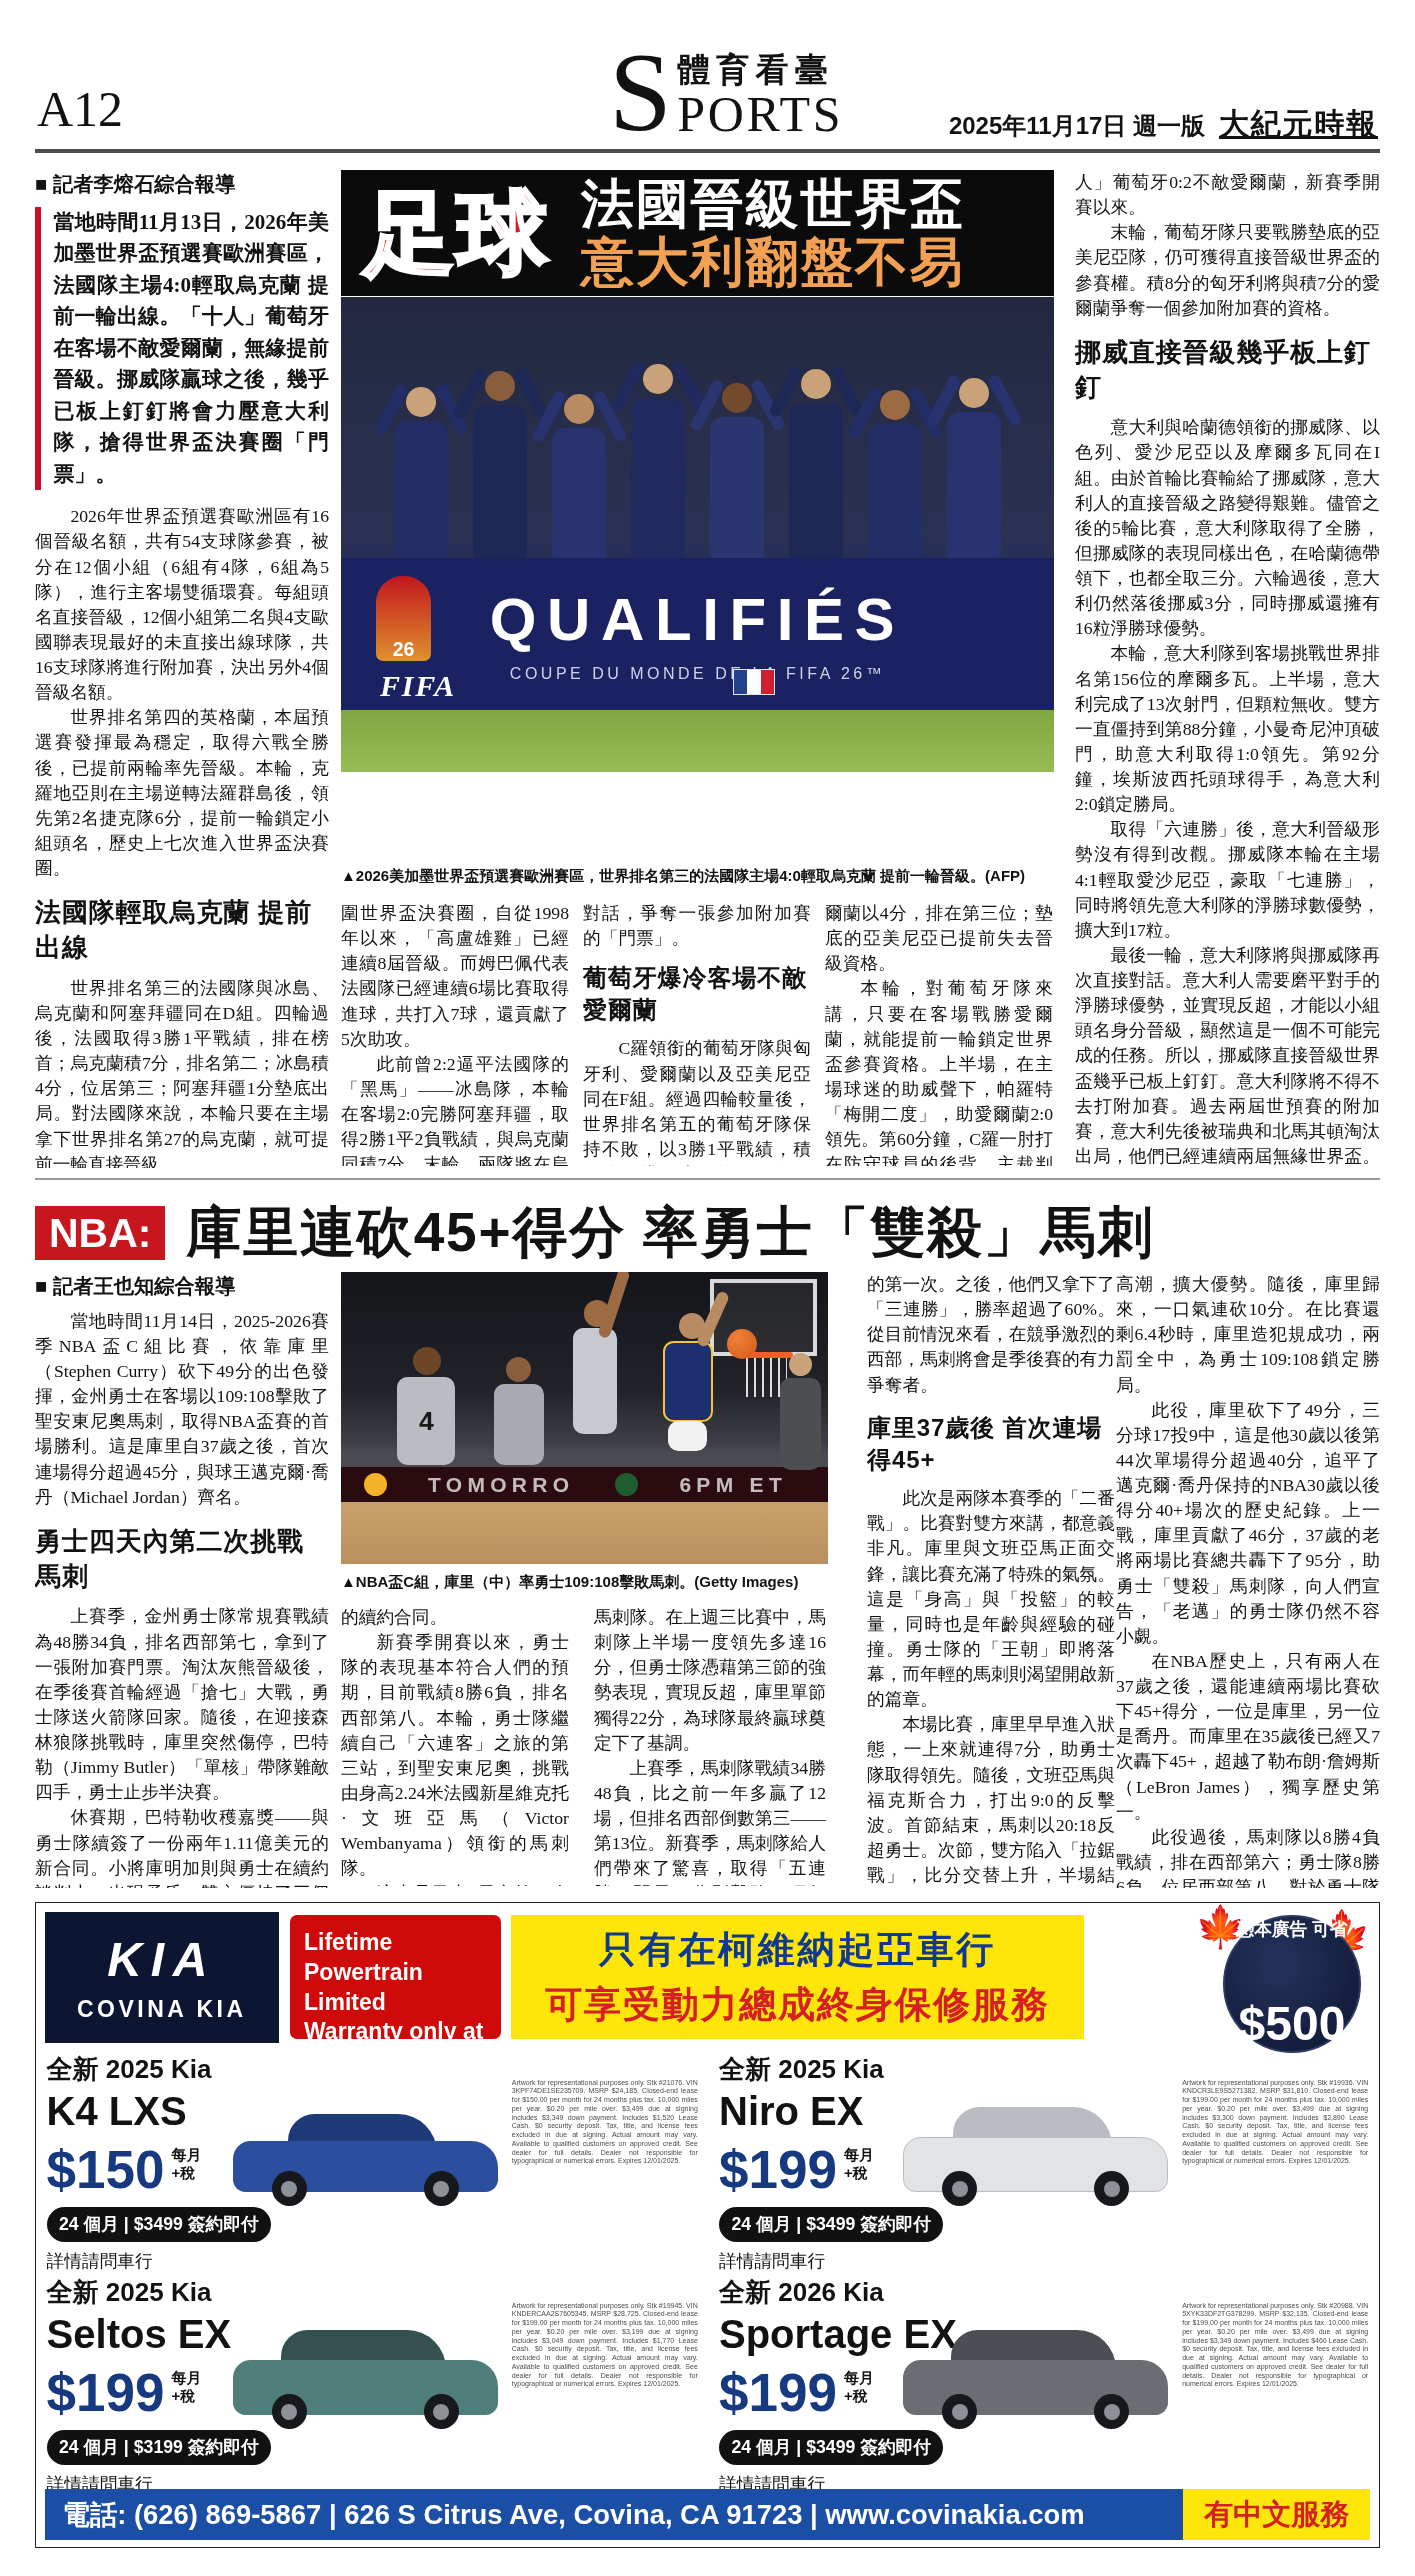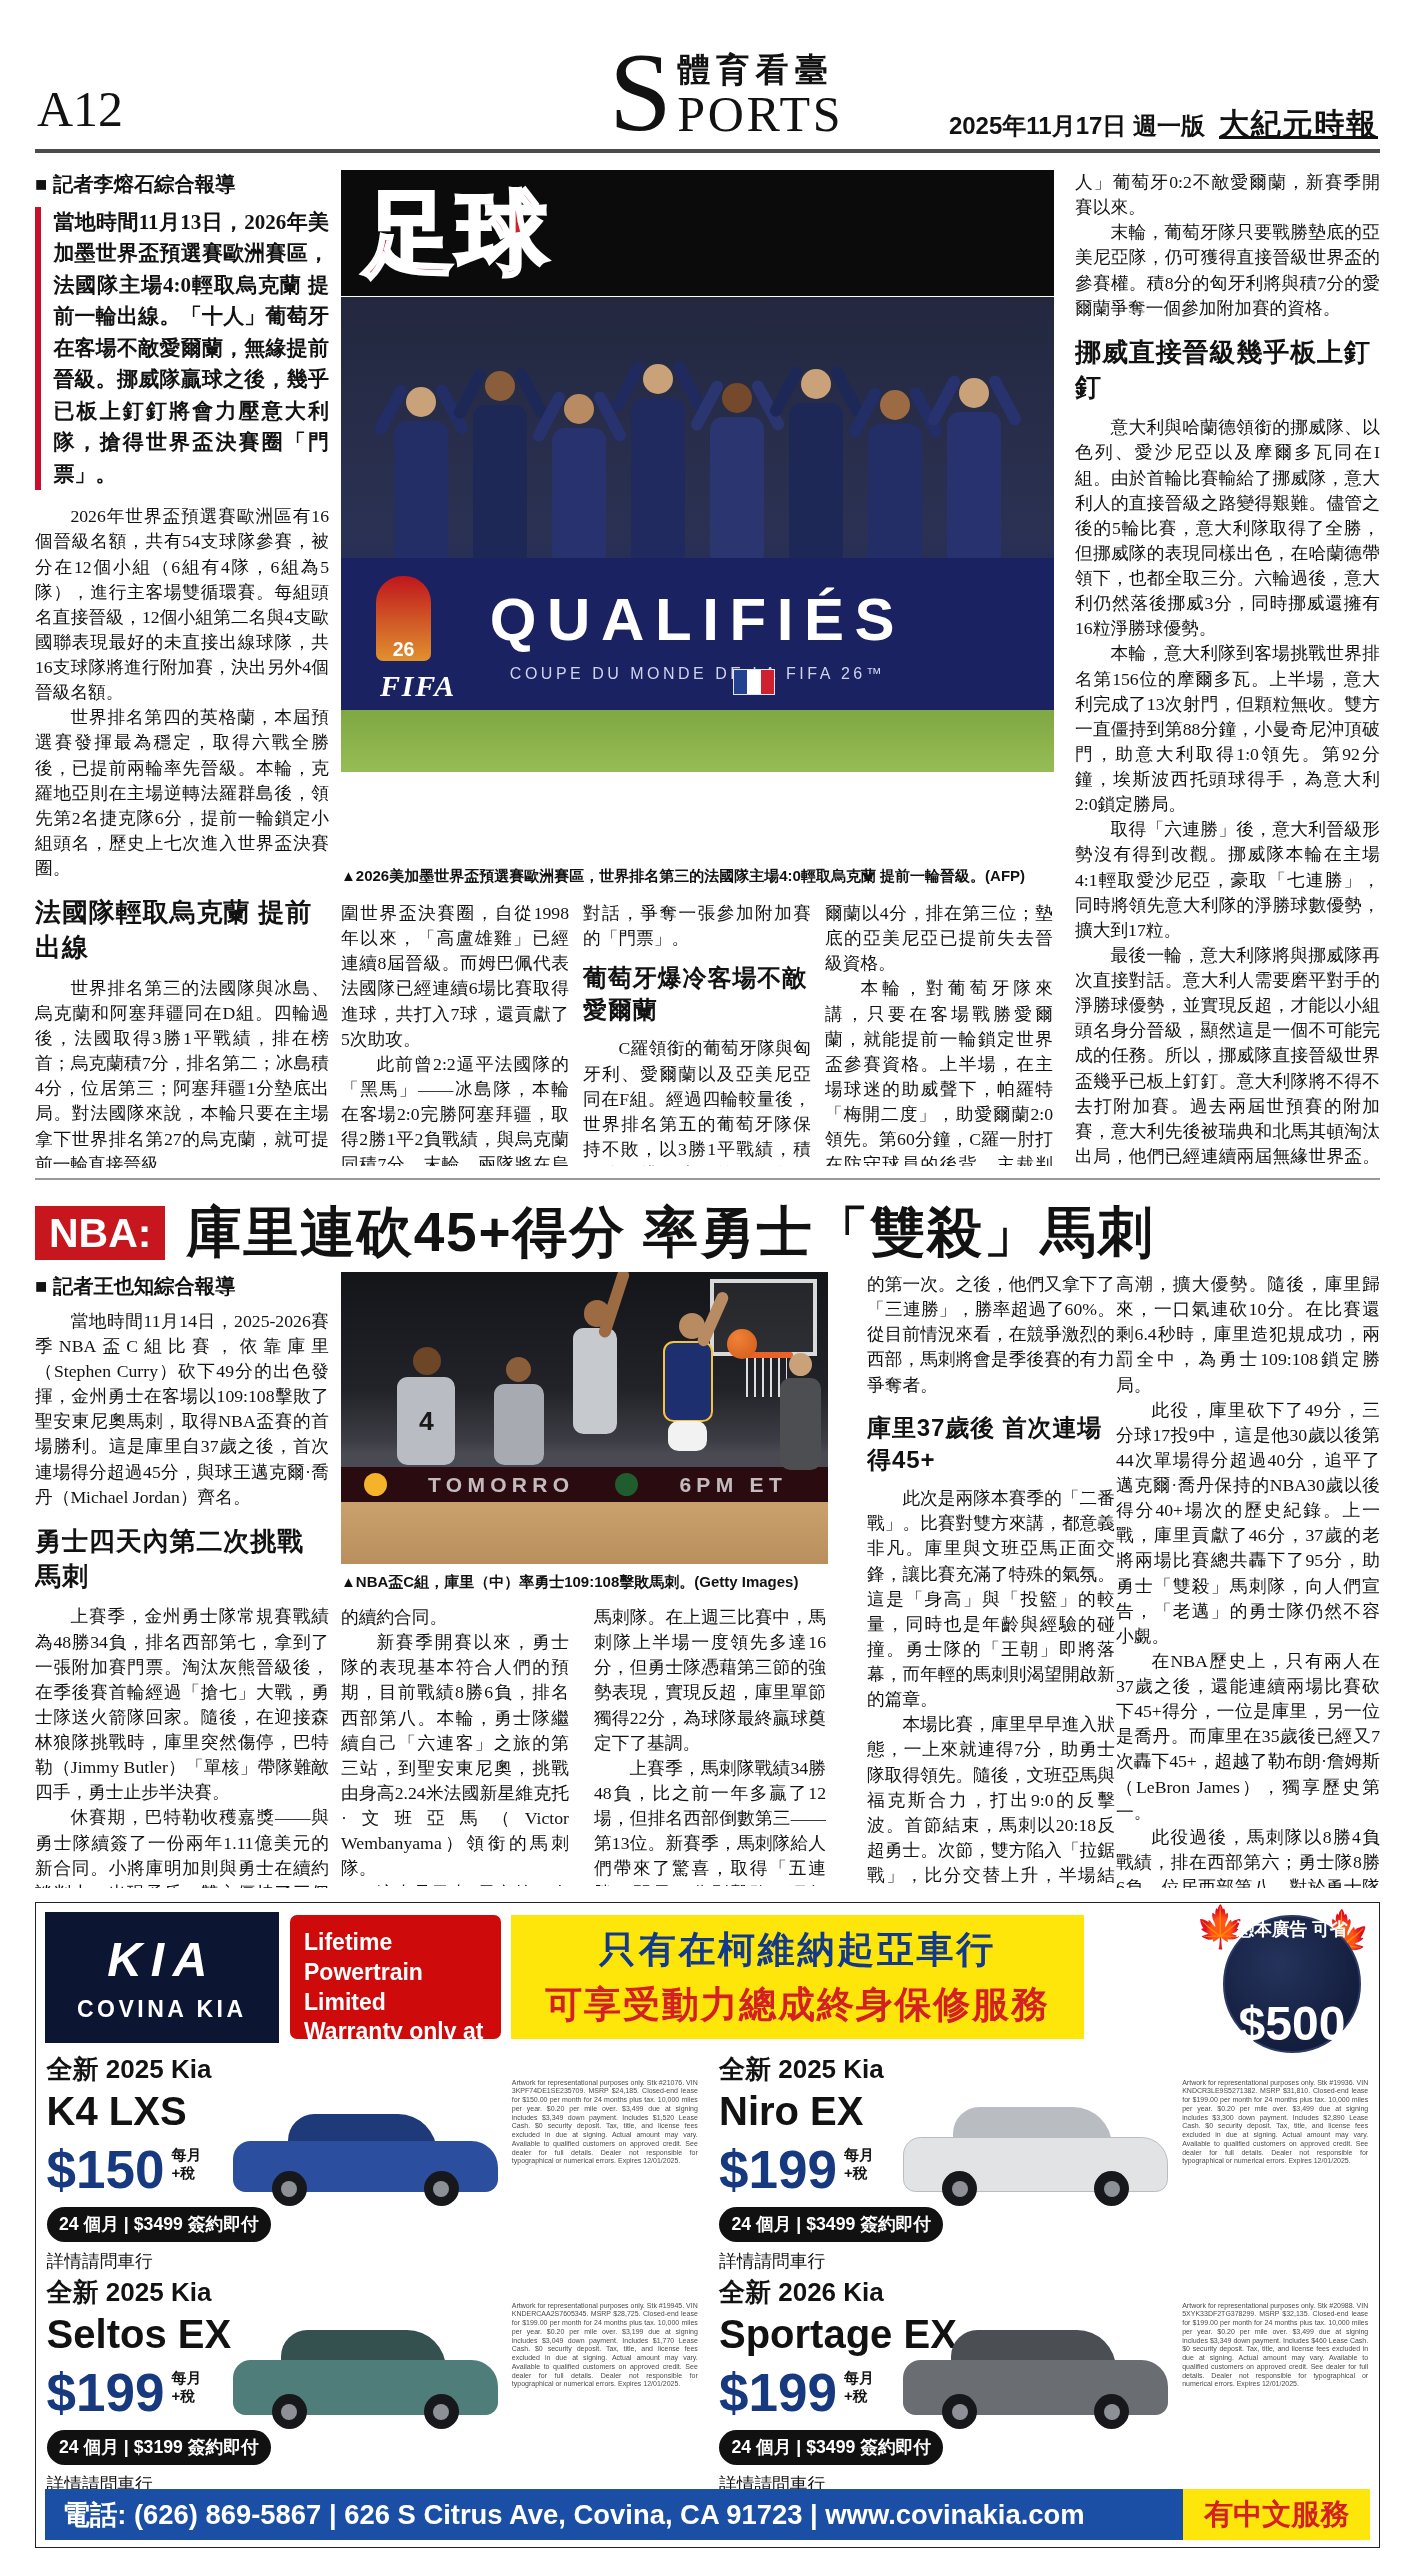--- a/index.html
+++ b/index.html
@@ -134,20 +134,24 @@
       <p>世界排名第四的英格蘭，本屆預選賽發揮最為穩定，取得六戰全勝後，已提前兩輪率先晉級。本輪，克羅地亞則在主場逆轉法羅群島後，領先第2名捷克隊6分，提前一輪鎖定小組頭名，歷史上七次進入世界盃決賽圈。</p>
     </div>
   <div class="subhead">法國隊輕取烏克蘭 提前出線</div>
   <div class="pcol">
       <p>世界排名第三的法國隊與冰島、烏克蘭和阿塞拜疆同在D組。四輪過後，法國取得3勝1平戰績，排在榜首；烏克蘭積7分，排名第二；冰島積4分，位居第三；阿塞拜疆1分墊底出局。對法國隊來說，本輪只要在主場拿下世界排名第27的烏克蘭，就可提前一輪直接晉級。</p>
     </div>
 </div>
 
 <div class="abs hero" style="left:341px;top:170px;width:713px;height:126px;">
   <span class="kicker">足球</span>
+  <span style="margin-left:30px;">
+    <span class="heroline1" style="display:block;">法國晉級世界盃</span>
+    <span class="heroline2" style="display:block;">意大利翻盤不易</span>
+  </span>
 </div>
 
 <div class="abs sphoto" style="left:341px;top:297px;width:713px;height:475px;">
   <div class="srow">
     <div class="sp" style="height:173px;">
         <span class="hd" style="background:#caa27a;"></span>
         <span class="a1" style="background:#232d66;"></span>
         <span class="a2" style="background:#232d66;"></span>
         <span class="bd" style="background:#232d66;"></span>
       </div>

